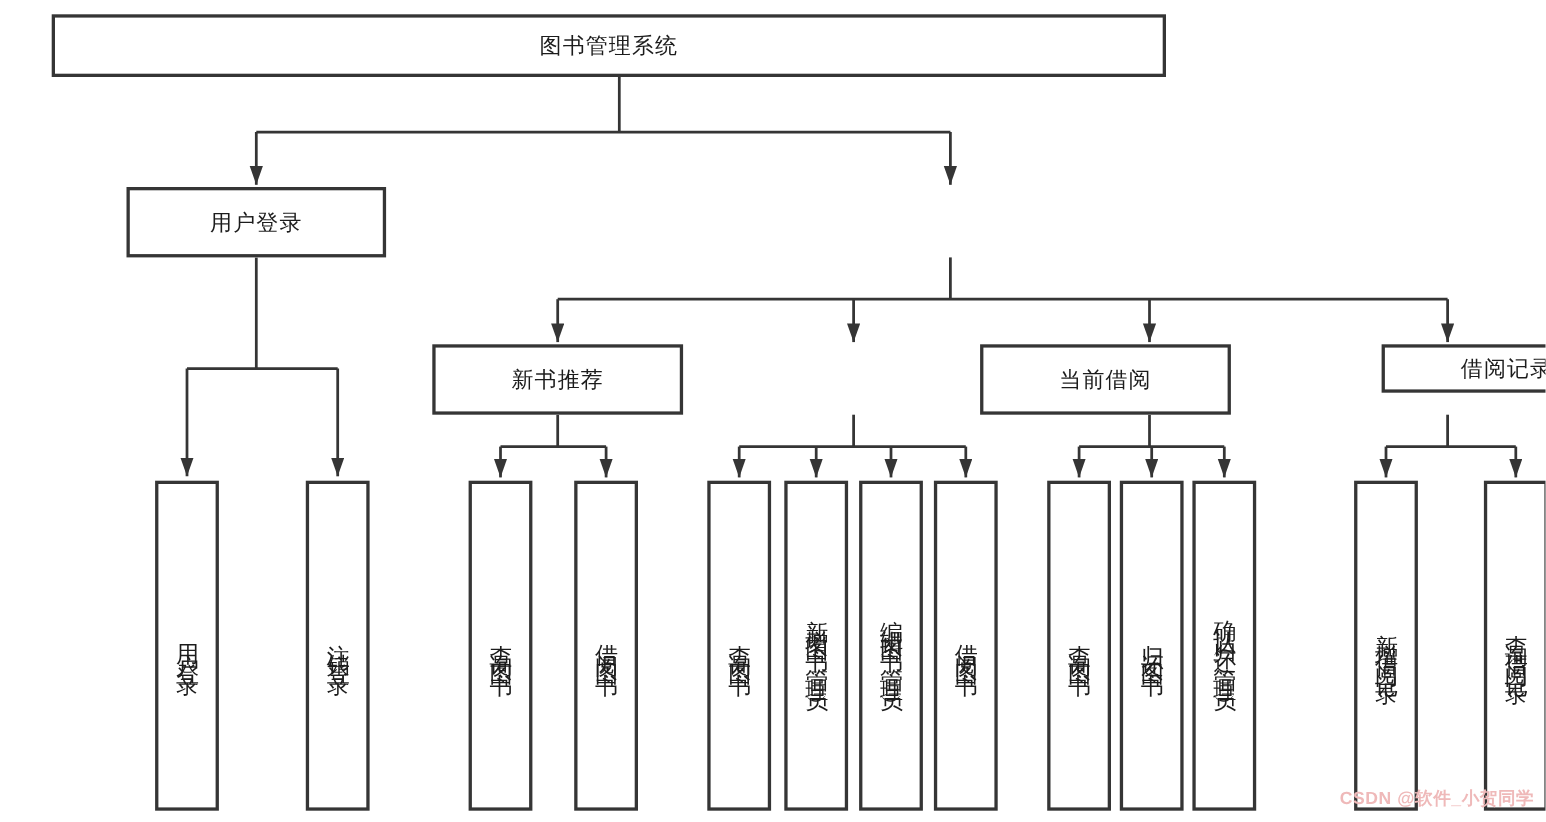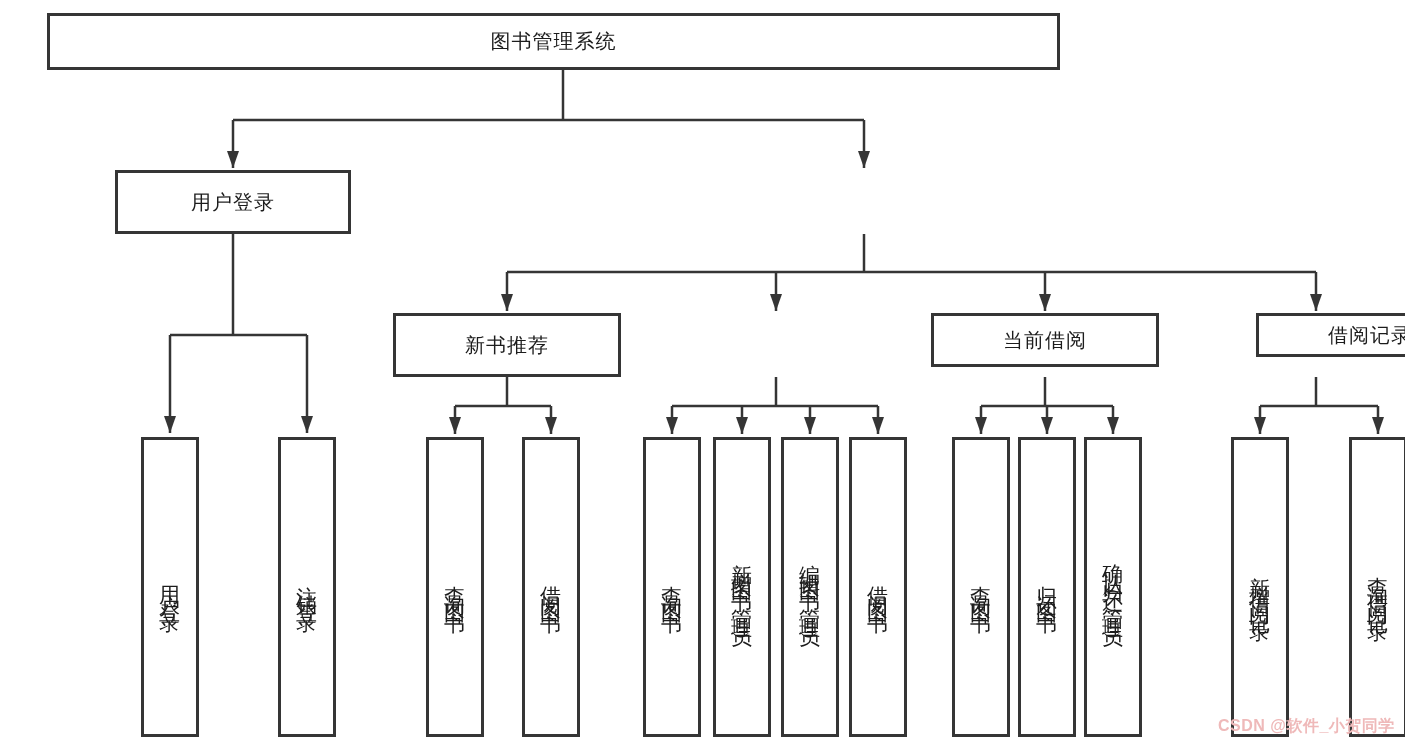--- a/index.html
+++ b/index.html
@@ -102,21 +102,21 @@
       <path d="M1225,406 V434" marker-end="url(#arrow)"></path>
       <path d="M1343,406 V434" marker-end="url(#arrow)"></path>
     </g>
   </svg>
 
   <div class="node branch" style="left:12px;top:13px;width:1013px;height:57px">图书管理系统</div>
 
   <div class="node branch" style="left:80px;top:170px;width:236px;height:64px">用户登录</div>
 
   <div class="node branch" style="left:358px;top:313px;width:228px;height:64px">新书推荐</div>
-  <div class="node branch" style="left:896px;top:313px;width:228px;height:54px">当前借阅</div>
+  <div class="node branch" style="left:856px;top:313px;width:228px;height:64px">当前借阅</div>
   <div class="node branch" style="left:1221px;top:313px;width:228px;height:44px">借阅记录</div>
 
   <div class="node leaf" style="left:106px;top:437px;width:58px;height:300px">用户登录</div>
   <div class="node leaf" style="left:243px;top:437px;width:58px;height:300px">注销登录</div>
 
   <div class="node leaf" style="left:391px;top:437px;width:58px;height:300px">查询图书</div>
   <div class="node leaf" style="left:487px;top:437px;width:58px;height:300px">借阅图书</div>
 
   <div class="node leaf" style="left:608px;top:437px;width:58px;height:300px">查询图书</div>
   <div class="node leaf" style="left:678px;top:437px;width:58px;height:300px">新增图书（管理员）</div>

